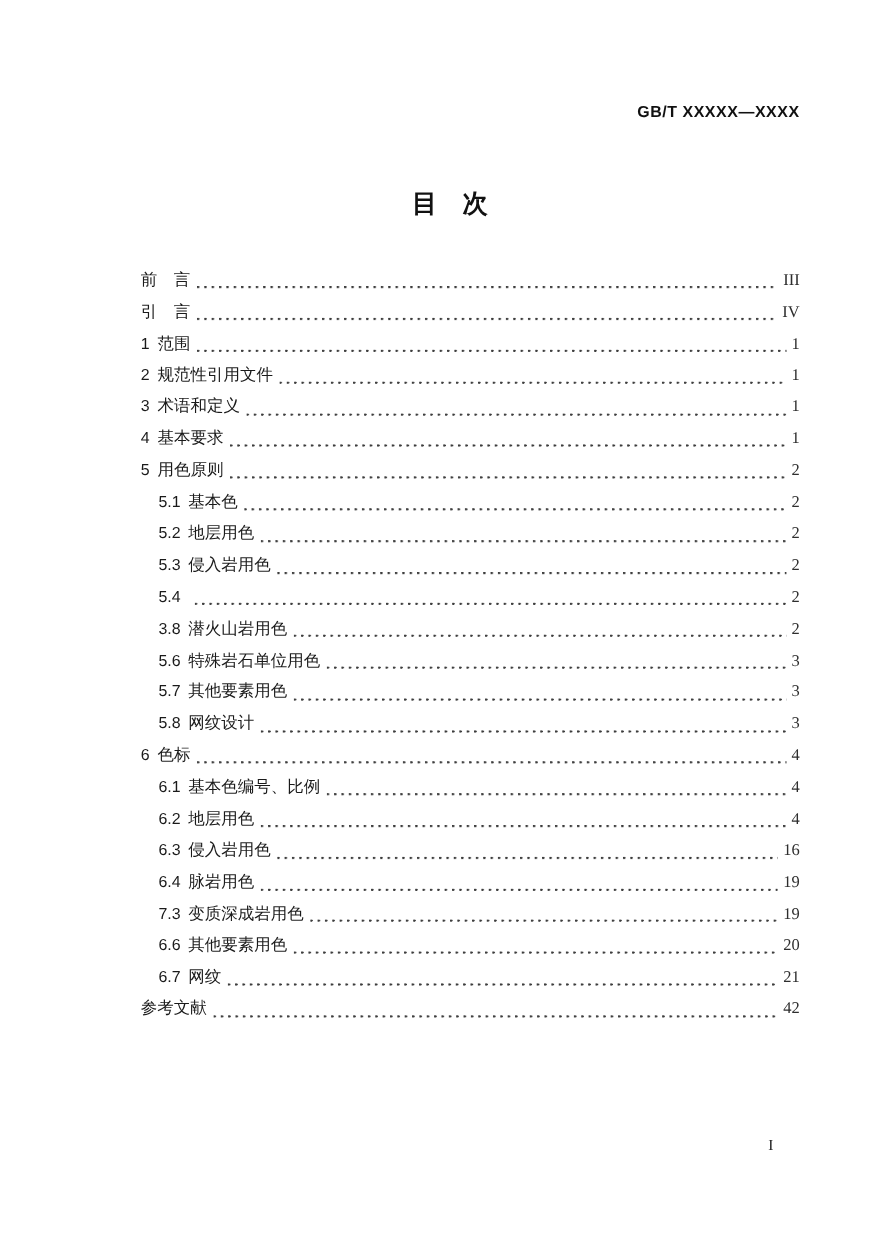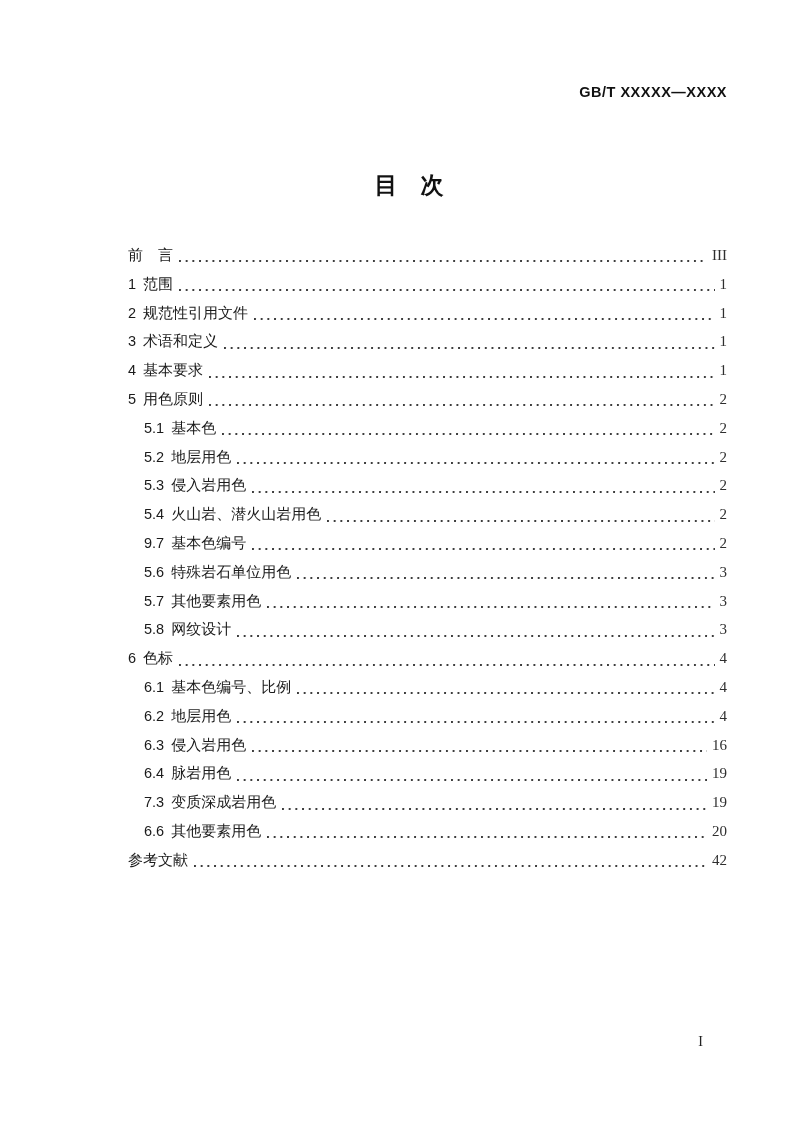--- a/index.html
+++ b/index.html
@@ -11,21 +11,21 @@
     position: relative;
     width: 800px;
     height: 1132px;
     background: #ffffff;
     color: #1a1a1a;
     overflow: hidden;
   }
 
   .doc-code {
     position: absolute;
-    top: 84px;
+    top: 94px;
     right: 73px;
     font-family: "Liberation Sans", "DejaVu Sans", sans-serif;
     font-weight: 700;
     font-size: 14.5px;
     letter-spacing: 0.5px;
     color: #111111;
   }
 
   .doc-title {
     position: absolute;
@@ -103,20 +103,26 @@
 <h1 class="doc-title">目　次</h1>
 
 <div class="toc">
     <div class="toc-row">
     <span class="toc-num"></span>
     <span class="toc-label">前　言</span>
     <span class="toc-leader"></span>
     <span class="toc-page">III</span>
   </div>
     <div class="toc-row">
+    <span class="toc-num"></span>
+    <span class="toc-label">引　言</span>
+    <span class="toc-leader"></span>
+    <span class="toc-page">IV</span>
+  </div>
+    <div class="toc-row">
     <span class="toc-num">1</span>
     <span class="toc-label">范围</span>
     <span class="toc-leader"></span>
     <span class="toc-page">1</span>
   </div>
     <div class="toc-row">
     <span class="toc-num">2</span>
     <span class="toc-label">规范性引用文件</span>
     <span class="toc-leader"></span>
     <span class="toc-page">1</span>
@@ -152,27 +158,26 @@
     <span class="toc-page">2</span>
   </div>
     <div class="toc-row indent">
     <span class="toc-num">5.3</span>
     <span class="toc-label">侵入岩用色</span>
     <span class="toc-leader"></span>
     <span class="toc-page">2</span>
   </div>
     <div class="toc-row indent">
     <span class="toc-num">5.4</span>
-    <span class="toc-label">火山岩、潜火山岩用色</span>
-    <span class="toc-leader"></span>
-    <span class="toc-page">2</span>
-  </div>
-    <div class="toc-row indent">
-    <span class="toc-num">9.7</span>
-    <span class="toc-label">基本色编号</span>
+    <span class="toc-leader"></span>
+    <span class="toc-page">2</span>
+  </div>
+    <div class="toc-row indent">
+    <span class="toc-num">3.8</span>
+    <span class="toc-label">潜火山岩用色</span>
     <span class="toc-leader"></span>
     <span class="toc-page">2</span>
   </div>
     <div class="toc-row indent">
     <span class="toc-num">5.6</span>
     <span class="toc-label">特殊岩石单位用色</span>
     <span class="toc-leader"></span>
     <span class="toc-page">3</span>
   </div>
     <div class="toc-row indent">
@@ -222,20 +227,26 @@
     <span class="toc-label">变质深成岩用色</span>
     <span class="toc-leader"></span>
     <span class="toc-page">19</span>
   </div>
     <div class="toc-row indent">
     <span class="toc-num">6.6</span>
     <span class="toc-label">其他要素用色</span>
     <span class="toc-leader"></span>
     <span class="toc-page">20</span>
   </div>
+    <div class="toc-row indent">
+    <span class="toc-num">6.7</span>
+    <span class="toc-label">网纹</span>
+    <span class="toc-leader"></span>
+    <span class="toc-page">21</span>
+  </div>
     <div class="toc-row">
     <span class="toc-num"></span>
     <span class="toc-label">参考文献</span>
     <span class="toc-leader"></span>
     <span class="toc-page">42</span>
   </div>
   </div>
 
 <div class="footer-page-num">I</div>
 

